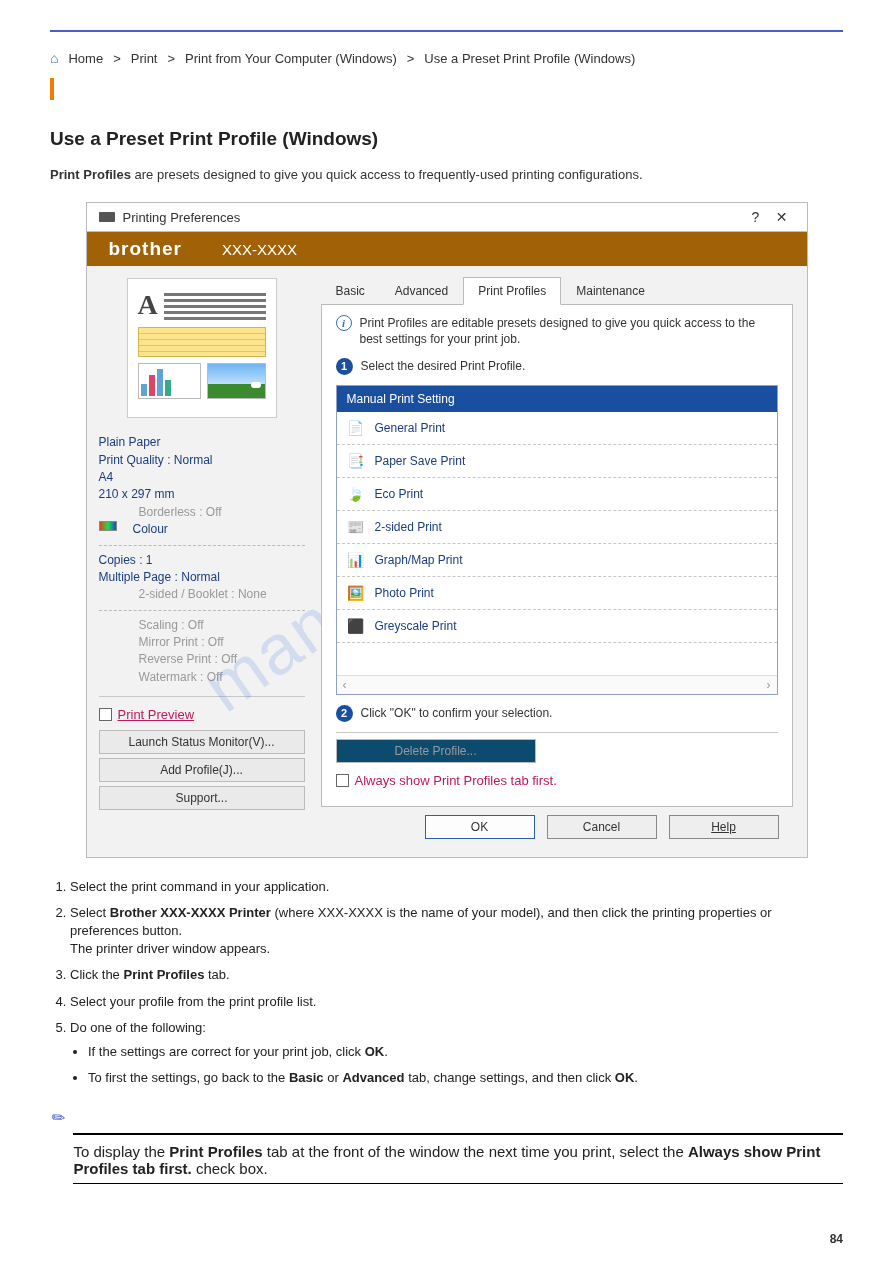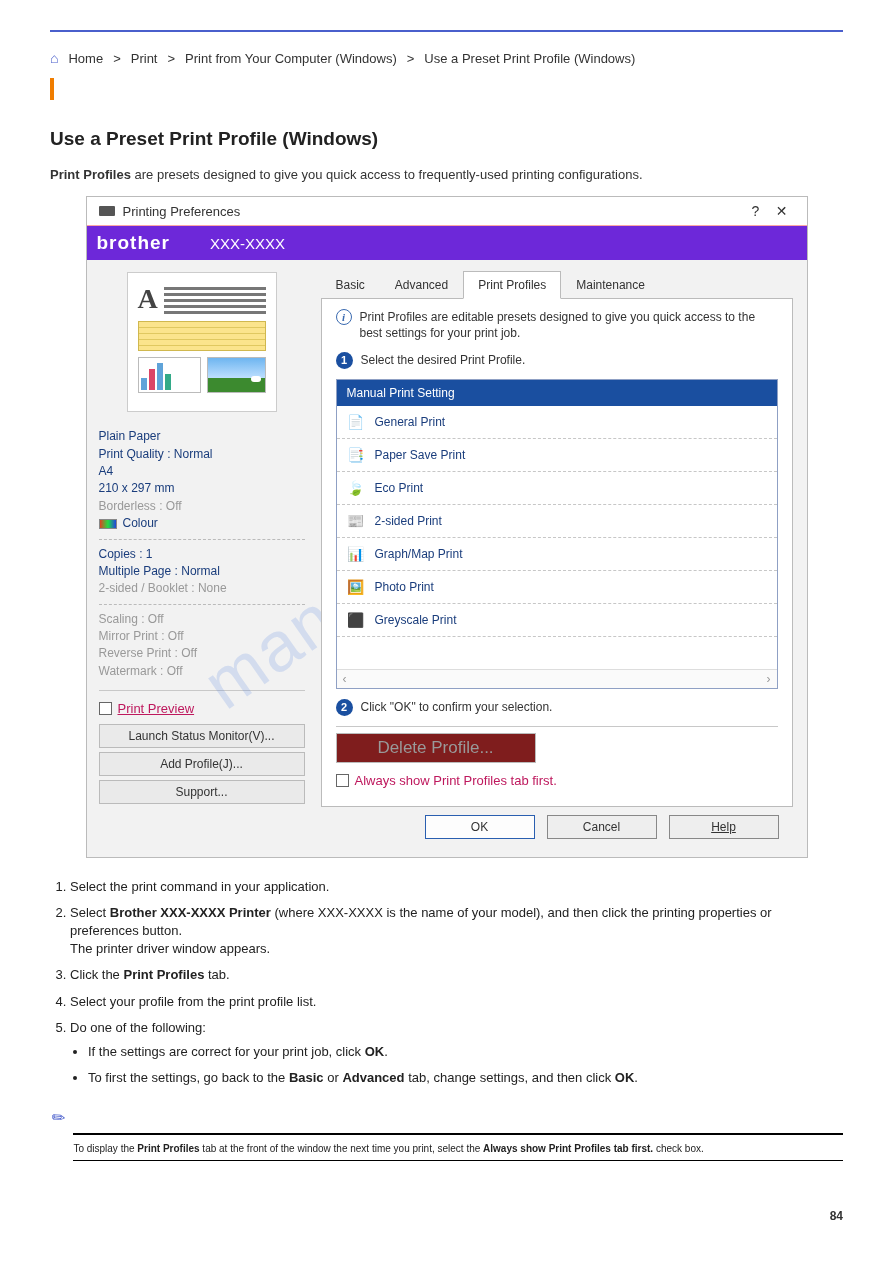--- a/index.html
+++ b/index.html
@@ -10,82 +10,82 @@
     font-size: 13px;
     color: #333;
   }
   .page { padding: 30px 50px 60px; position: relative; }
   .topline { height: 2px; background: #4a5fcc; margin-bottom: 18px; }
   .home-row { display: flex; align-items: center; gap: 10px; margin-bottom: 8px; }
   .home-icon { color: #4a5fcc; font-size: 14px; }
   .crumb-row { display: flex; align-items: center; gap: 6px; font-size: 12px; color: #666; padding: 4px 0 6px; }
   .crumb-row .bar { width: 4px; height: 22px; background: #f07d00; margin-right: 6px; }
   .heading { font-size: 19px; font-weight: bold; margin: 22px 0 16px; color: #222; }
-  .desc { font-size: 13px; color: #333; margin-bottom: 12px; line-height: 1.4; }
+  .desc { font-size: 13px; color: #333; margin-bottom: 18px; line-height: 1.4; }
   .dialog {
     width: 722px; margin: 10px auto 20px; border: 1px solid #bbb;
     background: #fff; position: relative;
   }
   .titlebar { display: flex; align-items: center; padding: 6px 12px; background: #fff; border-bottom: 1px solid #fca5a5; }
   .titlebar .t-icon { width:16px; height:10px; background:#555; border-radius:1px; margin-right:8px; }
   .titlebar .t-text { flex:1; font-size:13px; color:#333; }
   .titlebar .t-help, .titlebar .t-close { width:26px; text-align:center; font-size:14px; color:#333; }
-  .brand { background:#6d28d9; color:#fff; padding:6px 10px; font-size:15px; display:flex; align-items:center; gap:40px; }
+  .brand { background:#a16207; color:#fff; padding:6px 22px; font-size:15px; display:flex; align-items:center; gap:40px; }
   .brand .b1 { font-weight:bold; font-size:19px; letter-spacing:1px; font-family:Arial,sans-serif; }
   .dbody { display:flex; background:#f2f2f2; }
   .leftpanel { width:230px; padding:12px 12px 4px; }
   .preview {
     width:150px; height:140px; background:#fff; border:1px solid #ccc; margin:0 auto 16px;
     padding:10px; display:flex; flex-direction:column; gap:6px;
   }
   .pv-top { display:flex; gap:6px; }
   .pv-A { font-family:Georgia,serif; font-weight:bold; font-size:28px; color:#444; }
   .pv-lines { flex:1; display:flex; flex-direction:column; gap:3px; padding-top:4px; }
   .pv-lines div { height:3px; background:#777; }
   .pv-table { height:30px; background:repeating-linear-gradient(#fbe48c,#fbe48c 5px,#e0c860 5px,#e0c860 6px); border:1px solid #d0b84f; }
   .pv-imgs { display:flex; gap:6px; height:36px; }
   .pv-chart { flex:1; background:#fff; border:1px solid #bbb; display:flex; align-items:flex-end; gap:2px; padding:2px 2px; }
   .pv-chart span { width:6px; background:#5fa3d9; }
   .pv-photo { flex:1; background:linear-gradient(#6eb5f0,#bfe0ff 60%,#3c8a2f 60%); border:1px solid #bbb; position:relative; }
   .pv-photo::after { content:""; position:absolute; right:4px; bottom:10px; width:10px; height:6px; background:#fff; border-radius:3px; }
   .summary { font-size:12px; line-height:1.45; color:#1a3d7c; }
-  .summary .muted { color:#999; }
+  .summary .muted { color:#999;margin-left:40px; }
   .summary .sep { border-top:1px dashed #bbb; margin:6px 0; }
-  .colour-row { display:flex; align-items:center; gap:6px; }
+  .colour-row { display:flex; gap:16px; }
   .colour-sw { width:18px; height:10px; background:linear-gradient(90deg,#d42,#2d4,#24d); border:1px solid #888; }
   .thinline { border-top:1px solid #c8c8c8; margin:10px 0 6px; }
   .chk-row { display:flex; align-items:center; gap:6px; font-size:13px; color:#be185d; padding:4px 0; }
   .chk-box { width:13px; height:13px; border:1px solid #666; background:#fff; }
   .lbtn { width:100%; background:#eaeaea; border:1px solid #bbb; padding:4px 0; text-align:center; font-size:12px; color:#333; margin-top:4px; }
   .rightpanel { flex:1; padding:10px 14px 10px 4px; position:relative; }
   .tabs { display:flex; border-bottom:1px solid #bbb; }
   .tab { padding:6px 14px; font-size:12px; color:#333; border:1px solid transparent; position:relative; top:1px; }
   .tab.active { background:#fff; border:1px solid #bbb; border-bottom-color:#fff; }
   .panel { border:1px solid #bbb; border-top:none; background:#fff; padding:10px 14px 14px; }
   .info-row { display:flex; gap:8px; font-size:12px; color:#333; line-height:1.35; margin-bottom:10px; }
   .info-row .circ { width:16px; height:16px; border:1px solid #3a6ab0; border-radius:50%; color:#3a6ab0; font-style:italic; font-weight:bold; font-size:11px; text-align:center; line-height:14px; font-family:Georgia,serif; flex:none; }
   .num { width:17px; height:17px; border-radius:50%; background:#1a4fa0; color:#fff; font-size:11px; font-weight:bold; text-align:center; line-height:17px; flex:none; }
   .listbox { border:1px solid #8fa0c4; margin:6px 0 4px; height:310px; overflow:hidden; position:relative; }
   .lb-item { display:flex; align-items:center; gap:8px; padding:6px 10px; border-bottom:1px dashed #c7c7c7; font-size:12px; color:#1a3d7c; }
   .lb-item.sel { background:#1a4fa0; color:#fff; border-bottom:none; }
   .lb-icon { width:20px; height:20px; display:flex; align-items:center; justify-content:center; font-size:14px; }
   .scrollhint { display:flex; justify-content:space-between; padding:2px 6px; color:#999; font-size:12px; border-top:1px solid #ddd; position:absolute; bottom:0; left:0; right:0; background:#fafafa; }
-  .delbtn { width:200px; background:#7f1d1d; border:1px solid #bbb; color:#999; padding:4px 7px; text-align:center; font-size:17px; margin:6px 0; }
+  .delbtn { width:200px; background:#0c4a6e; border:1px solid #bbb; color:#999; padding:4px 7px; text-align:center; font-size:12px; margin:6px 0; }
   .dlg-buttons { display:flex; gap:12px; justify-content:flex-end; padding:8px 14px; background:#f2f2f2; }
   .dbtn { width:110px; padding:4px 0; text-align:center; font-size:12px; border:1px solid #888; background:#eee; }
   .dbtn.primary { border:1px solid #2a5fb0; background:#fdfdfd; }
   .watermark { position:absolute; left:50%; top:50%; transform:translate(-50%,-50%) rotate(-35deg); font-size:70px; color:rgba(70,120,220,0.18); font-weight:500; letter-spacing:2px; pointer-events:none; white-space:nowrap; }
   .ol { margin:12px 0 16px 20px; font-size:13px; color:#222; }
   .ol li { margin-bottom:8px; line-height:1.4; }
   .mono { font-weight:bold; }
   .note-line { border-top:2px solid #000; margin:30px 0 8px; }
   .note-line2 { border-top:1px solid #000; margin:6px 0 18px; }
   .note-row { display:flex; gap:10px; align-items:flex-start; }
   .pencil { color:#4a5fcc; font-size:16px; transform:rotate(-40deg); padding-top:6px; }
-  .note-text { font-size:10px; color:#222; flex:1; }
+  .note-text { font-size:15px; color:#222; flex:1; }
   .pagenum { text-align:right; font-size:12px; font-weight:bold; margin-top:30px; }
   .u { text-decoration: underline; }
 </style>
 </head>
 <body>
 
 <div class="page">
   <div class="topline"></div>
 
   <div class="home-row">

